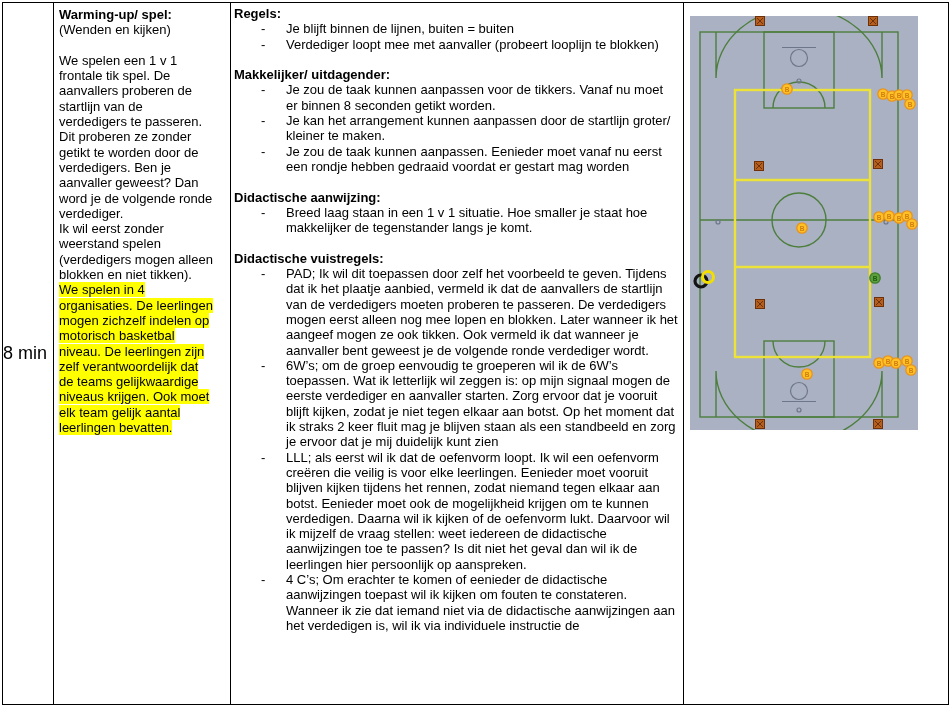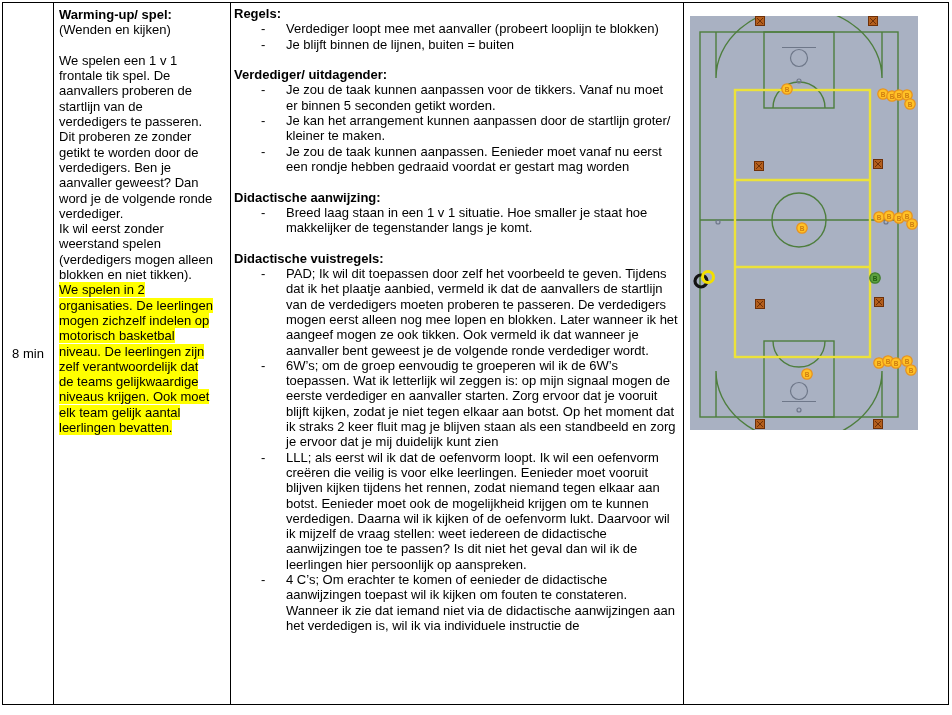--- a/index.html
+++ b/index.html
@@ -5,22 +5,22 @@
   :root{
     --court-bg:#a9b1c2; --court-line:#4e7e3e; --court-zone:#ece23a; --court-hoop:#6e7789;
   }
   html,body{margin:0;padding:0;background:#fff;}
   body{width:952px;height:715px;position:relative;overflow:hidden;
        font-family:"Liberation Sans","DejaVu Sans",sans-serif;color:#000;}
   .sheet{position:absolute;left:2px;top:2px;width:947px;height:703px;
          border:1px solid #000;box-sizing:border-box;display:flex;background:#fff;}
   .cell{box-sizing:border-box;overflow:hidden;border-right:1px solid #000;}
   .cell:last-child{border-right:none;}
-  .col1{width:51px;display:flex;align-items:center;justify-content:center;
-        font-size:13px;}
+  .col1{width:51px;display:flex;align-items:center;justify-content:flex-start;
+        font-size:18px;}
   .col2{width:177px;font-size:13px;line-height:15.3px;padding:4px 17px 0 5px;}
   .col3{width:453px;font-size:13px;line-height:15.3px;padding:3px 5px 0 3px;}
   .col4{flex:1;position:relative;background:#fff;}
   .b{font-weight:bold;}
   .gap{height:15.3px;}
   .hl{background:#ffff00;}
   .sec-h{font-weight:bold;}
   .section{margin-bottom:15.3px;}
   .section:last-child{margin-bottom:0;}
   .bullet{position:relative;padding-left:52px;}
@@ -40,32 +40,32 @@
   <div class="cell col1">
     <span>8 min</span>
   </div>
 
   <div class="cell col2">
     <div class="b">Warming-up/ spel:</div>
     <div>(Wenden en kijken)</div>
     <div class="gap"></div>
     <div>We spelen een 1 v 1 frontale tik spel. De aanvallers proberen de startlijn van de verdedigers te passeren. Dit proberen ze zonder getikt te worden door de verdedigers. Ben je aanvaller geweest? Dan word je de volgende ronde verdediger.</div>
     <div>Ik wil eerst zonder weerstand spelen (verdedigers mogen alleen blokken en niet tikken).</div>
-    <div><span class="hl" style="background: rgb(255, 255, 0);">We spelen in 2 organisaties. De leerlingen mogen zichzelf indelen op motorisch basketbal niveau. De leerlingen zijn zelf verantwoordelijk dat de teams gelijkwaardige niveaus krijgen. Ook moet elk team gelijk aantal leerlingen bevatten.</span></div>
+    <div><span class="hl" style="background: rgb(255, 255, 0);">We spelen in 4 organisaties. De leerlingen mogen zichzelf indelen op motorisch basketbal niveau. De leerlingen zijn zelf verantwoordelijk dat de teams gelijkwaardige niveaus krijgen. Ook moet elk team gelijk aantal leerlingen bevatten.</span></div>
   </div>
 
   <div class="cell col3">
     <div class="section">
       <div class="sec-h">Regels:</div>
+      <div class="bullet"><span>Je blijft binnen de lijnen, buiten = buiten</span></div>
       <div class="bullet"><span>Verdediger loopt mee met aanvaller (probeert looplijn te blokken)</span></div>
-      <div class="bullet"><span>Je blijft binnen de lijnen, buiten = buiten</span></div>
-    </div>
-    <div class="section">
-      <div class="sec-h">Verdediger/ uitdagender:</div>
-      <div class="bullet"><span>Je zou de taak kunnen aanpassen voor de tikkers. Vanaf nu moet er binnen 5 seconden getikt worden.</span></div>
+    </div>
+    <div class="section">
+      <div class="sec-h">Makkelijker/ uitdagender:</div>
+      <div class="bullet"><span>Je zou de taak kunnen aanpassen voor de tikkers. Vanaf nu moet er binnen 8 seconden getikt worden.</span></div>
       <div class="bullet"><span>Je kan het arrangement kunnen aanpassen door de startlijn groter/ kleiner te maken.</span></div>
       <div class="bullet"><span>Je zou de taak kunnen aanpassen. Eenieder moet vanaf nu eerst een rondje hebben gedraaid voordat er gestart mag worden</span></div>
     </div>
     <div class="section">
       <div class="sec-h">Didactische aanwijzing:</div>
       <div class="bullet"><span>Breed laag staan in een 1 v 1 situatie. Hoe smaller je staat hoe makkelijker de tegenstander langs je komt.</span></div>
     </div>
     <div class="section">
       <div class="sec-h">Didactische vuistregels:</div>
       <div class="bullet"><span>PAD; Ik wil dit toepassen door zelf het voorbeeld te geven. Tijdens dat ik het plaatje aanbied, vermeld ik dat de aanvallers de startlijn van de verdedigers moeten proberen te passeren. De verdedigers mogen eerst alleen nog mee lopen en blokken. Later wanneer ik het aangeef mogen ze ook tikken. Ook vermeld ik dat wanneer je aanvaller bent geweest je de volgende ronde verdediger wordt.</span></div>

